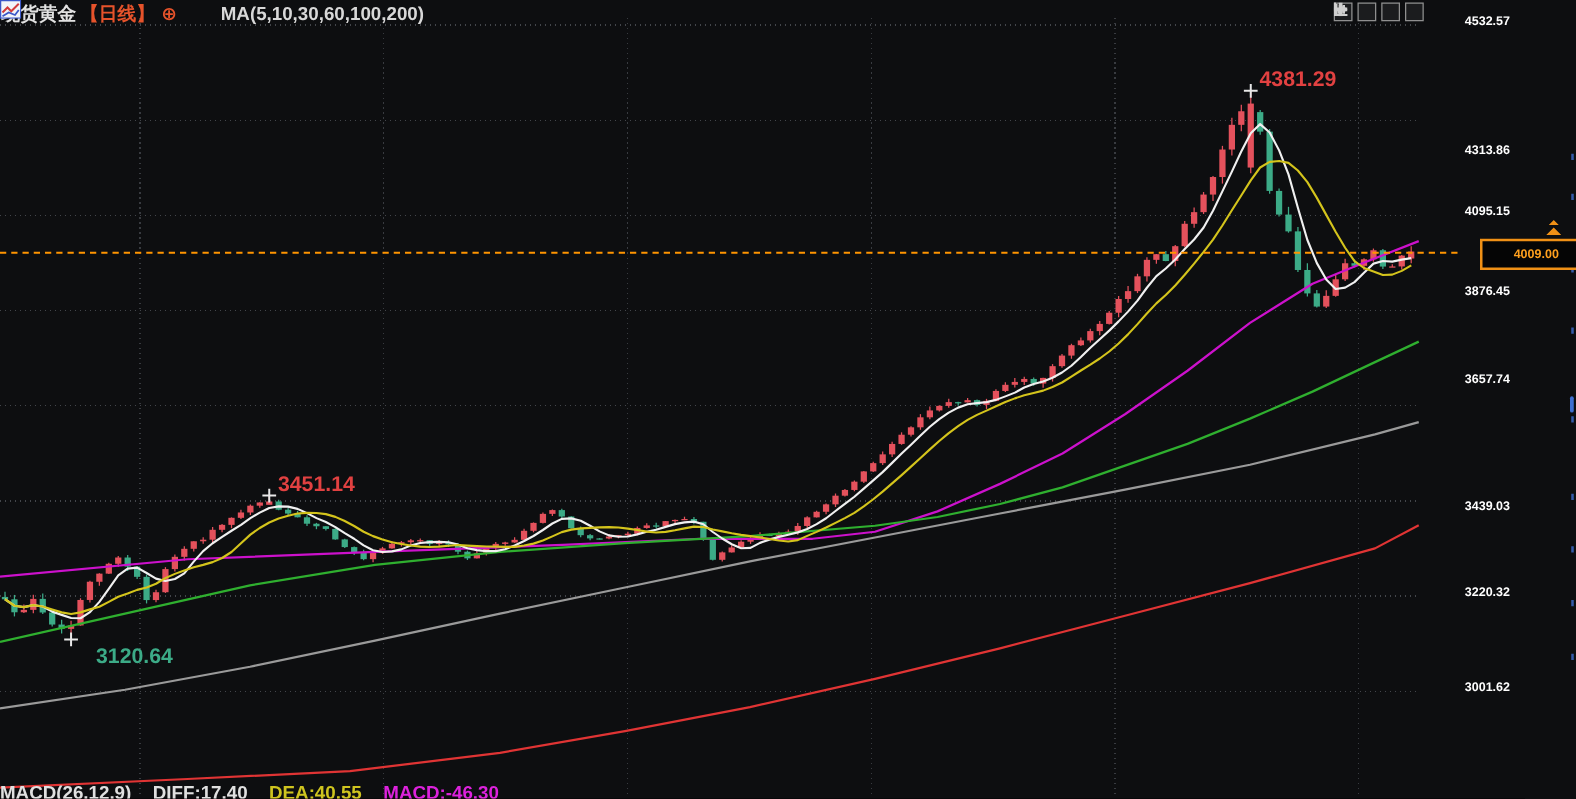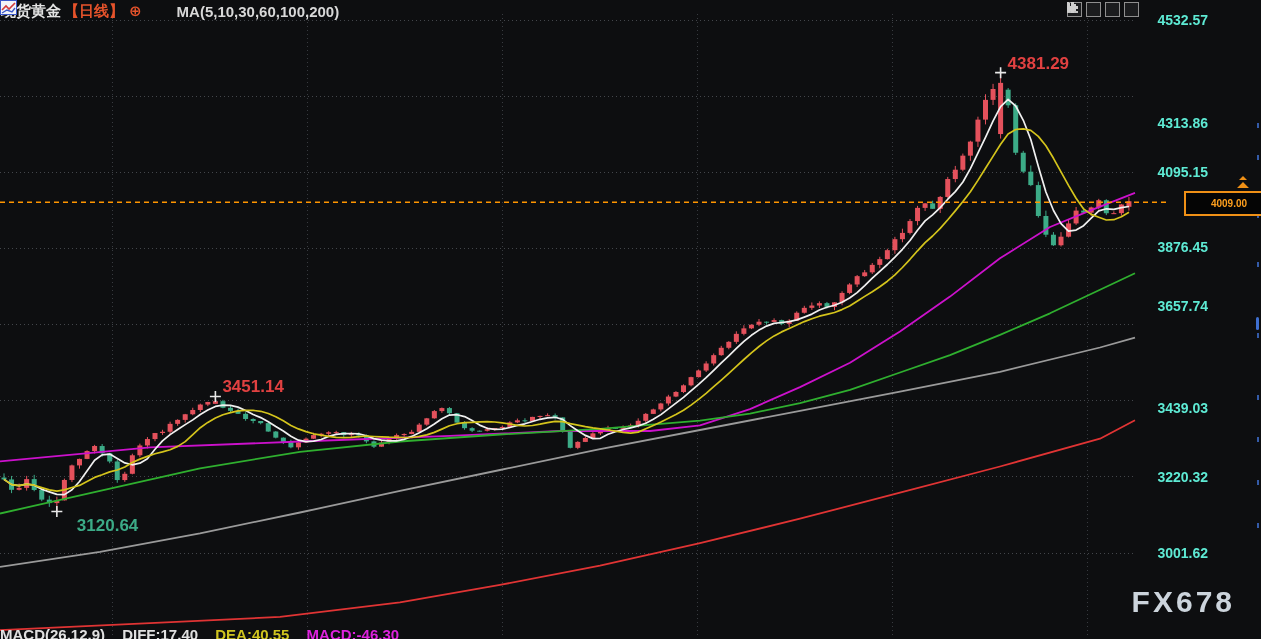--- a/index.html
+++ b/index.html
@@ -11,22 +11,22 @@
   .header{position:absolute;left:0;top:0;right:0;height:22px;display:flex;align-items:center;
           gap:9px;font-size:15px;font-weight:bold;color:#e2e2e2;z-index:6;white-space:nowrap;padding-left:1px;}
   .t-period{color:#e6532b;}
   .t-plus{color:#e6532b;font-size:15px;}
   .t-dim{color:#d8d8d8;}
   #ma-list span{margin-right:13px;}
   .mini-icon{display:inline-flex;width:17px;height:15px;}
   .toolbar{position:absolute;right:122px;top:2px;display:flex;gap:4px;z-index:7;}
   .tb-btn{width:15px;height:15px;border:1px solid #8f8f8f;background:#1b1c1e;display:flex;
           align-items:center;justify-content:center;padding:0;box-sizing:border-box;}
-  .y-label{position:absolute;left:1138px;width:70px;text-align:right;font-size:14px;font-weight:bold;
-           color:#5eead4;z-index:4;}
+  .y-label{position:absolute;left:1138px;width:70px;text-align:right;font-size:10px;font-weight:bold;
+           color:#ffffff;z-index:4;}
   .price-tag{position:absolute;left:1184px;width:86px;height:21px;border:2px solid #ef9016;background:#050505;
              color:#ffa01e;font-size:10px;font-weight:bold;text-align:center;line-height:21px;z-index:5;}
   .watermark{position:absolute;right:26px;bottom:20px;font-size:30px;font-weight:600;letter-spacing:3px;
              color:#ccd4dc;z-index:3;}
   .macd-footer{position:absolute;left:0;top:626px;font-size:15px;font-weight:bold;white-space:nowrap;z-index:6;}
   .macd-footer span{margin-right:13px;}
   .f-white{color:#e0e0e0;} .f-yellow{color:#cfc41f;} .f-magenta{color:#dd22dd;}
 </style>
 </head>
 <body>
@@ -424,30 +424,29 @@
           <rect x="1" y="1" width="2" height="9" fill="#cfcfcf"></rect>
           <path d="M4 5.5h5M7 3l3 2.5L7 8" stroke="#cfcfcf" stroke-width="1.4" fill="none"></path>
         </svg>
     </button>
   </div>
 
   <div id="y-axis">
       <div class="y-label" style="top: 12px;">4532.57</div>
       <div class="y-label" style="top: 88.1439px; margin-top: 27px;">4313.86</div>
       <div class="y-label" style="top: 164.288px;">4095.15</div>
-      <div class="y-label" style="top: 239px;">3876.45</div>
+      <div class="y-label" style="top: 228px;">3876.45</div>
       <div class="y-label" style="top: 298px;">3657.74</div>
       <div class="y-label" style="top: 400px;">3439.03</div>
       <div class="y-label" style="top: 468.86px;">3220.32</div>
       <div class="y-label" style="top: 545px; text-align: right;">3001.62</div>
     </div>
 
   <div class="price-tag" id="price-tag" style="top: 191.281px;">4009.00</div>
 
-  <div class="watermark">FX678</div>
 
   <div class="macd-footer">
     <span class="f-white">MACD(26,12,9)</span>
     <span class="f-white">DIFF:17.40</span>
     <span class="f-yellow">DEA:40.55</span>
     <span class="f-magenta">MACD:-46.30</span>
   </div>
 
 </div>
 

